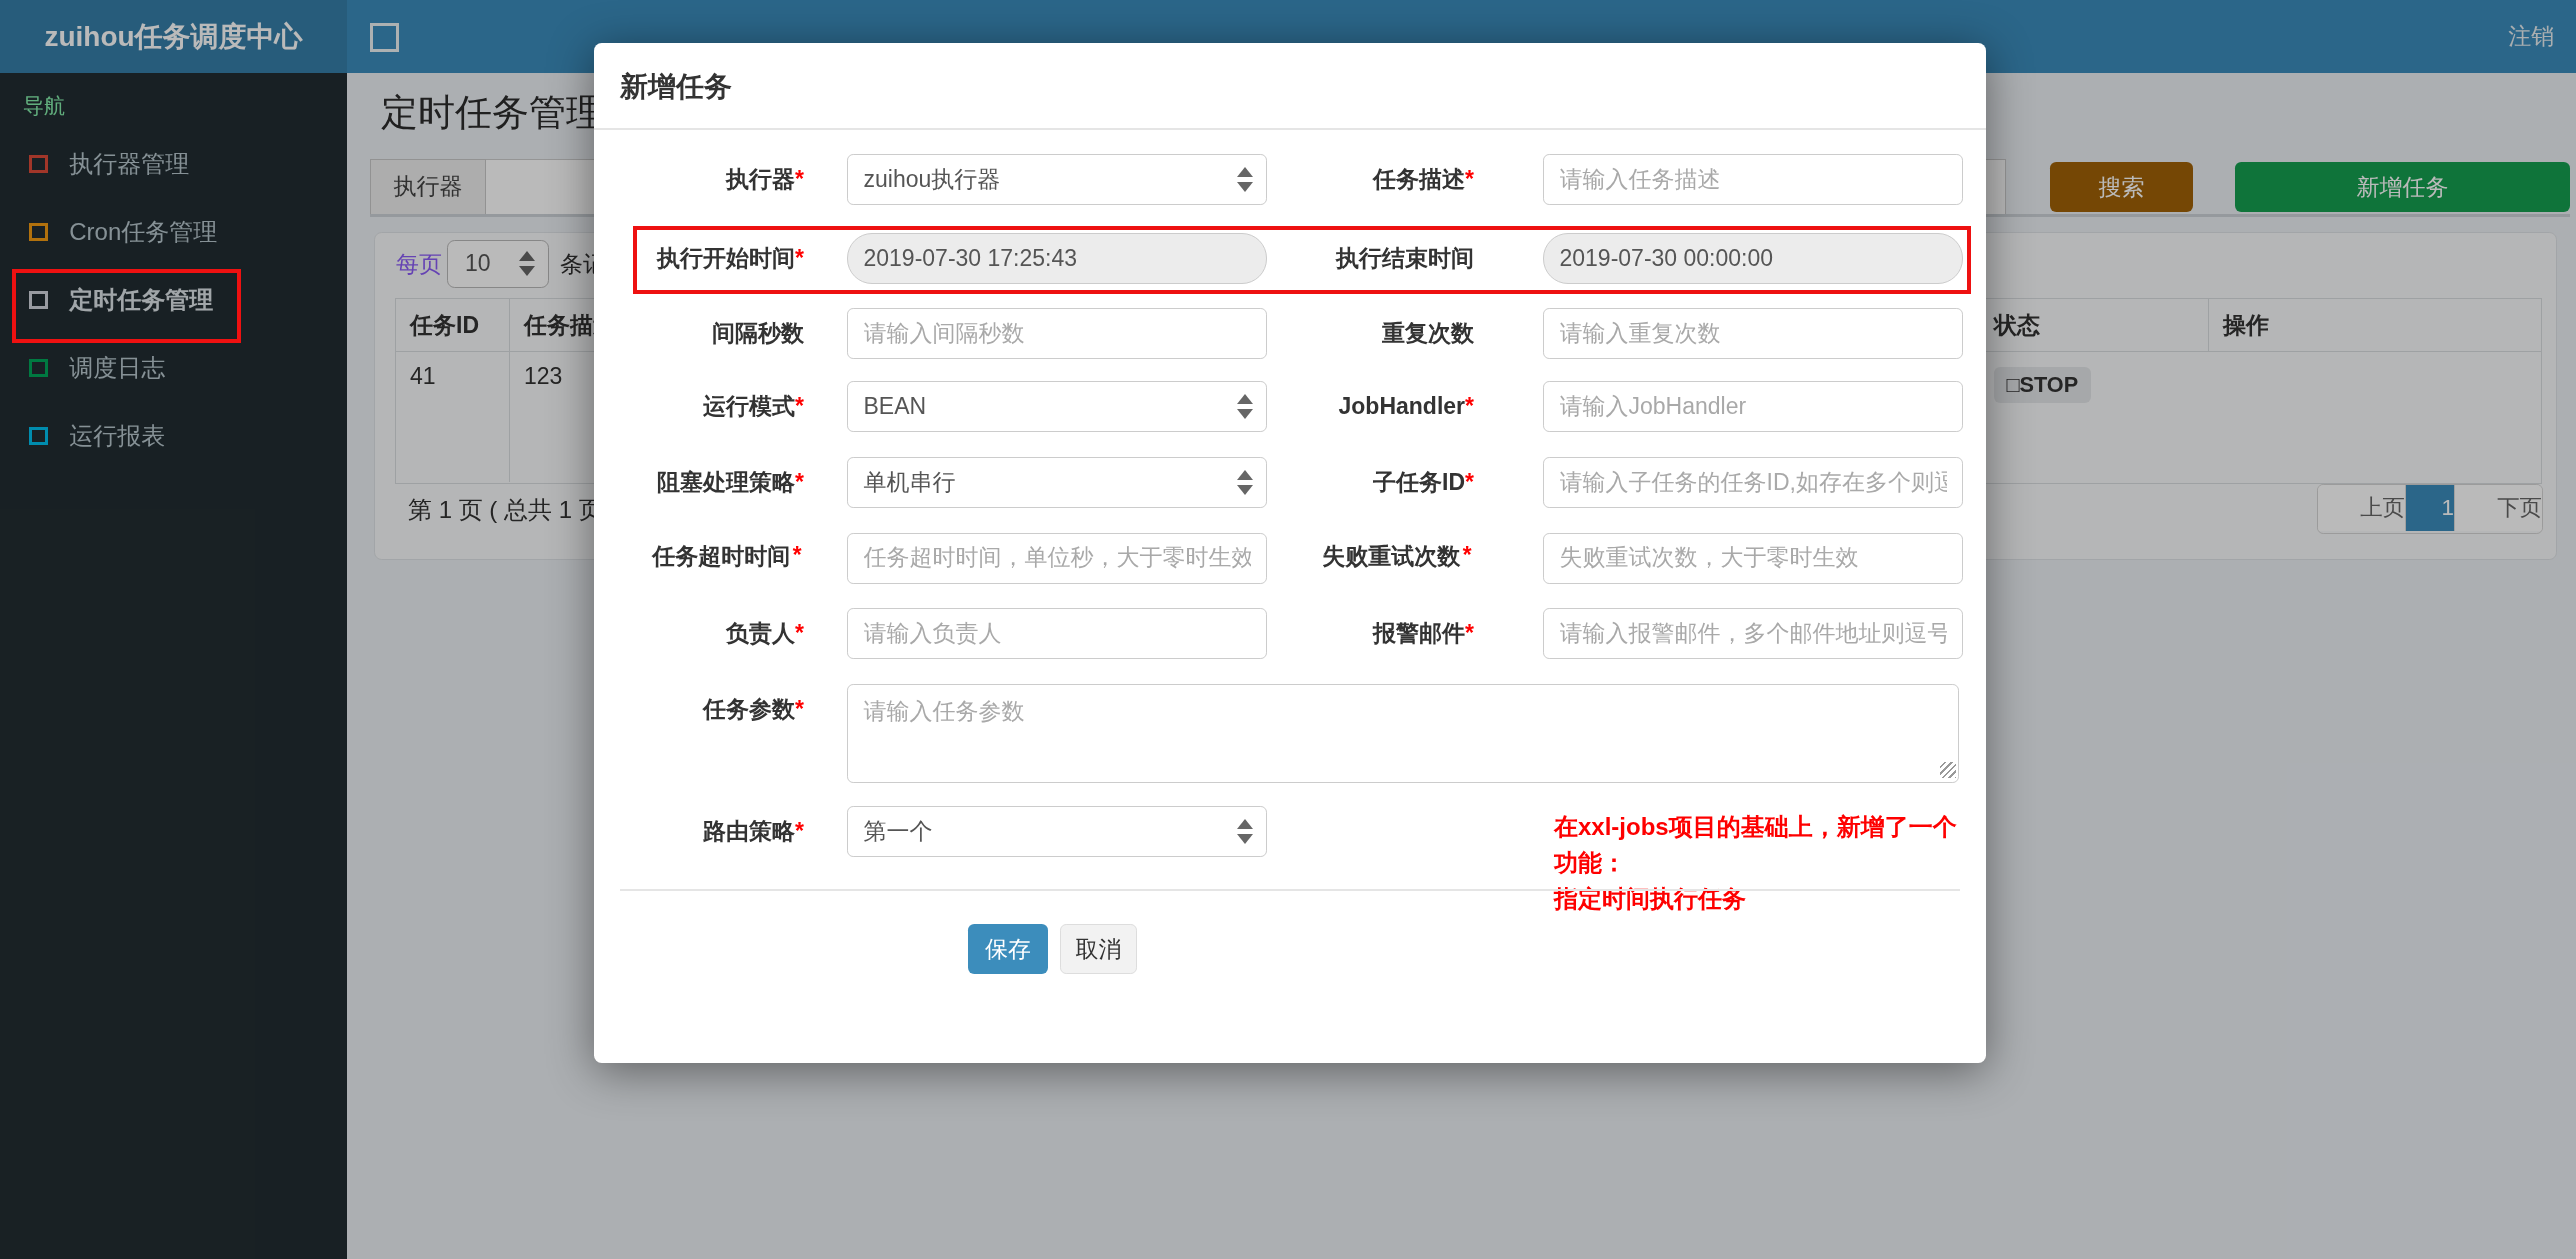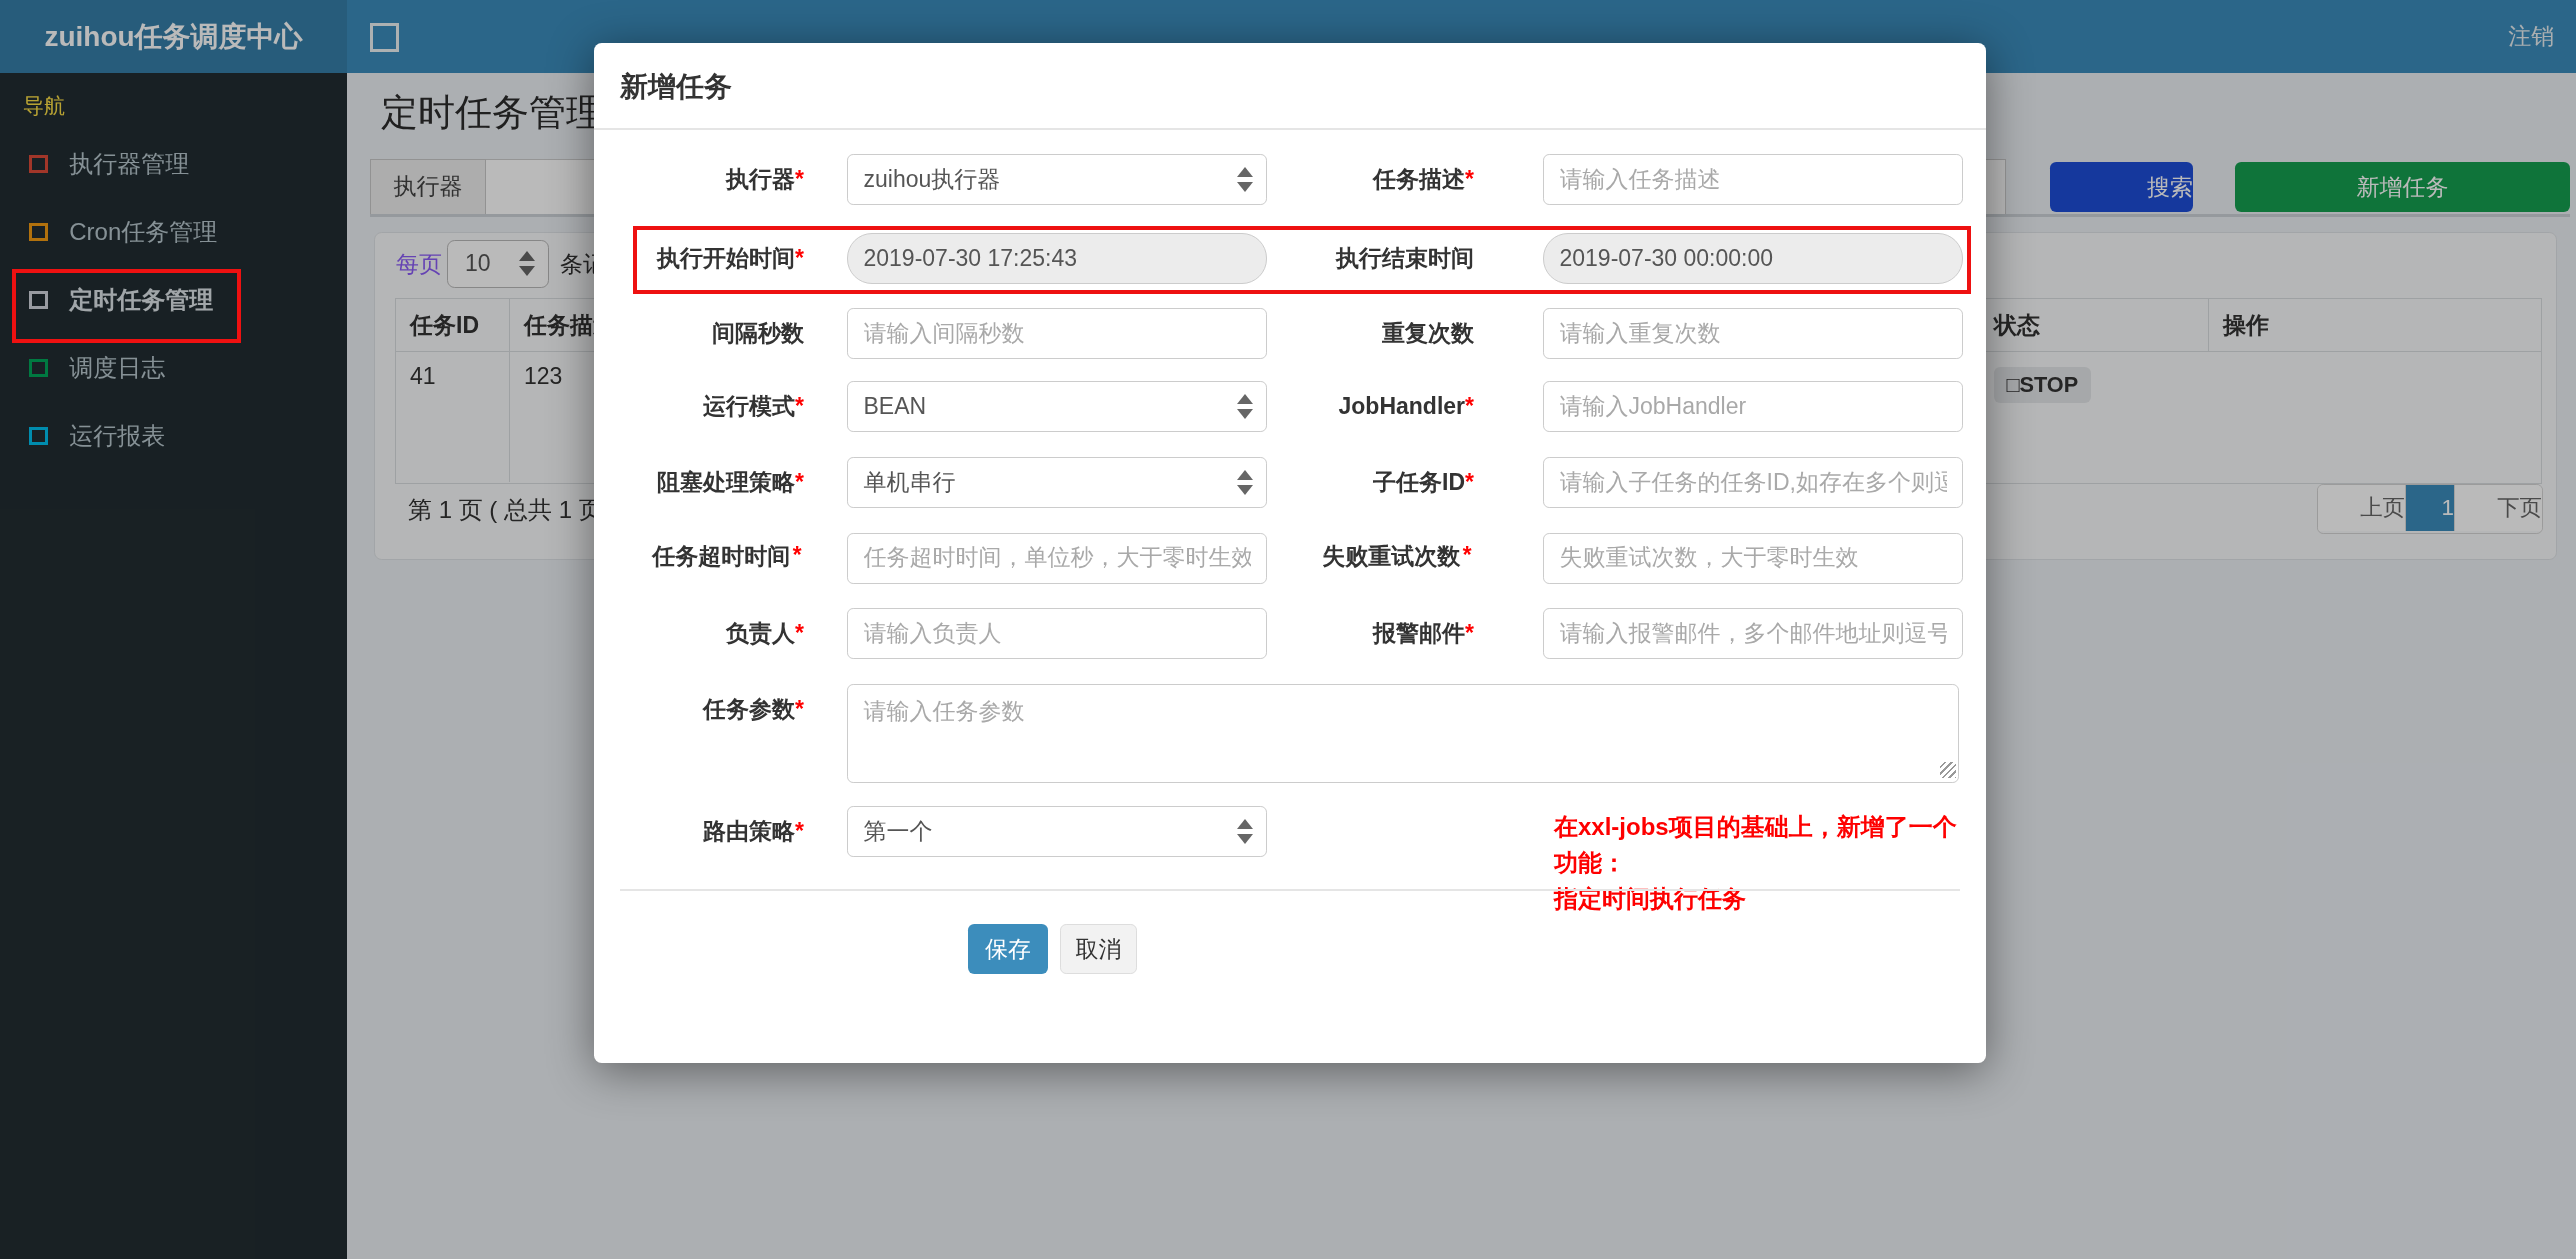--- a/index.html
+++ b/index.html
@@ -11,21 +11,21 @@
   .header { position:absolute; left:0; top:0; width:2576px; height:73px; background:#3c8dbc; }
   .logo { position:absolute; left:0; top:0; width:347px; height:73px; background:#367fa9;
     color:#fff; font-size:28px; font-weight:bold; line-height:73px; text-align:center; }
   .nav-toggle { position:absolute; left:370px; top:23px; width:29px; height:29px;
     border:3.9px solid #eef3f5; }
   .logout { position:absolute; right:21.7px; top:0; height:73px; line-height:73px;
     color:#e9eff2; font-size:23px; cursor:pointer; }
 
   
   .sidebar { position:absolute; left:0; top:73px; width:347px; height:1186px; background:#222d32; }
-  .nav-label { position:absolute; left:23px; top:18.6px; color:#fde047; font-size:21px; }
+  .nav-label { position:absolute; left:23px; top:18.6px; color:#86efac; font-size:21px; }
   .menu { position:absolute; left:0; top:57px; width:347px; }
   .menu-item { position:relative; height:68px; display:flex; align-items:center;
     padding-left:29px; cursor:pointer; }
   .menu-item .sq { width:18.6px; height:18.6px; border:3.9px solid #888; margin-right:21.7px; flex:0 0 auto; }
   .menu-item span.lbl { color:#b8c7ce; font-size:24px; }
   .menu-item:nth-child(1) .sq { border-color:#dd4b39; }
   .menu-item:nth-child(2) .sq { border-color:#f39c12; }
   .menu-item:nth-child(3) .sq { border-color:#d2d6de; }
   .menu-item:nth-child(3) .lbl { color:#dde4e8; font-weight:bold; }
   .menu-item:nth-child(4) .sq { border-color:#00a65a; }
@@ -34,22 +34,22 @@
   
   .content { position:absolute; left:347px; top:73px; width:2229px; height:1186px; background:#ecf0f5; }
   .page-title { position:absolute; left:381px; top:88px; font-size:37px; font-weight:500; color:#2d2d2d; }
 
   .addon { position:absolute; left:370px; top:159px; width:116px; height:56px; background:#eeeeee;
     border:1.5px solid #c9c9c9; font-size:23px; color:#444; text-align:center; line-height:53px; }
   .filter-input1 { position:absolute; left:486px; top:159px; width:696px; height:56px;
     background:#fff; border:1.5px solid #ccc; border-left:none; font-size:23px; padding:0 15.5px; color:#555; }
   .filter-input2 { position:absolute; left:1671px; top:159px; width:335px; height:56px;
     background:#fff; border:1.5px solid #ccc; font-size:23px; padding:0 15.5px; color:#555; }
-  .btn-search { position:absolute; left:2050px; top:162px; width:143px; height:50px; background:#1d4ed8;
-    border:none; border-radius:6.2px; color:#fff; font-size:23px; cursor:pointer;text-align:right; }
+  .btn-search { position:absolute; left:2050px; top:162px; width:143px; height:50px; background:#a16207;
+    border:none; border-radius:6.2px; color:#fff; font-size:23px; cursor:pointer; }
   .btn-add { position:absolute; left:2235px; top:162px; width:335px; height:50px; background:#15a050;
     border:none; border-radius:6.2px; color:#fff; font-size:23px; cursor:pointer; }
   .tab-line { position:absolute; left:370px; top:214px; width:2200px; height:3.1px; background:#cdd2d7; }
 
   .panel { position:absolute; left:374px; top:232px; width:2183px; height:328px;
     background:#f9fafb; border:1.5px solid #dfe3e6; border-radius:7.7px; }
 
   .perpage-label { position:absolute; left:396px; top:249px; font-size:23px; color:#8b5cf6; }
   .perpage-select { position:absolute; left:447px; top:240px; width:102px; height:48px; background:#fff;
     border:1.5px solid #b9b9b9; border-radius:7.7px; font-size:23px; color:#555; line-height:45px;

